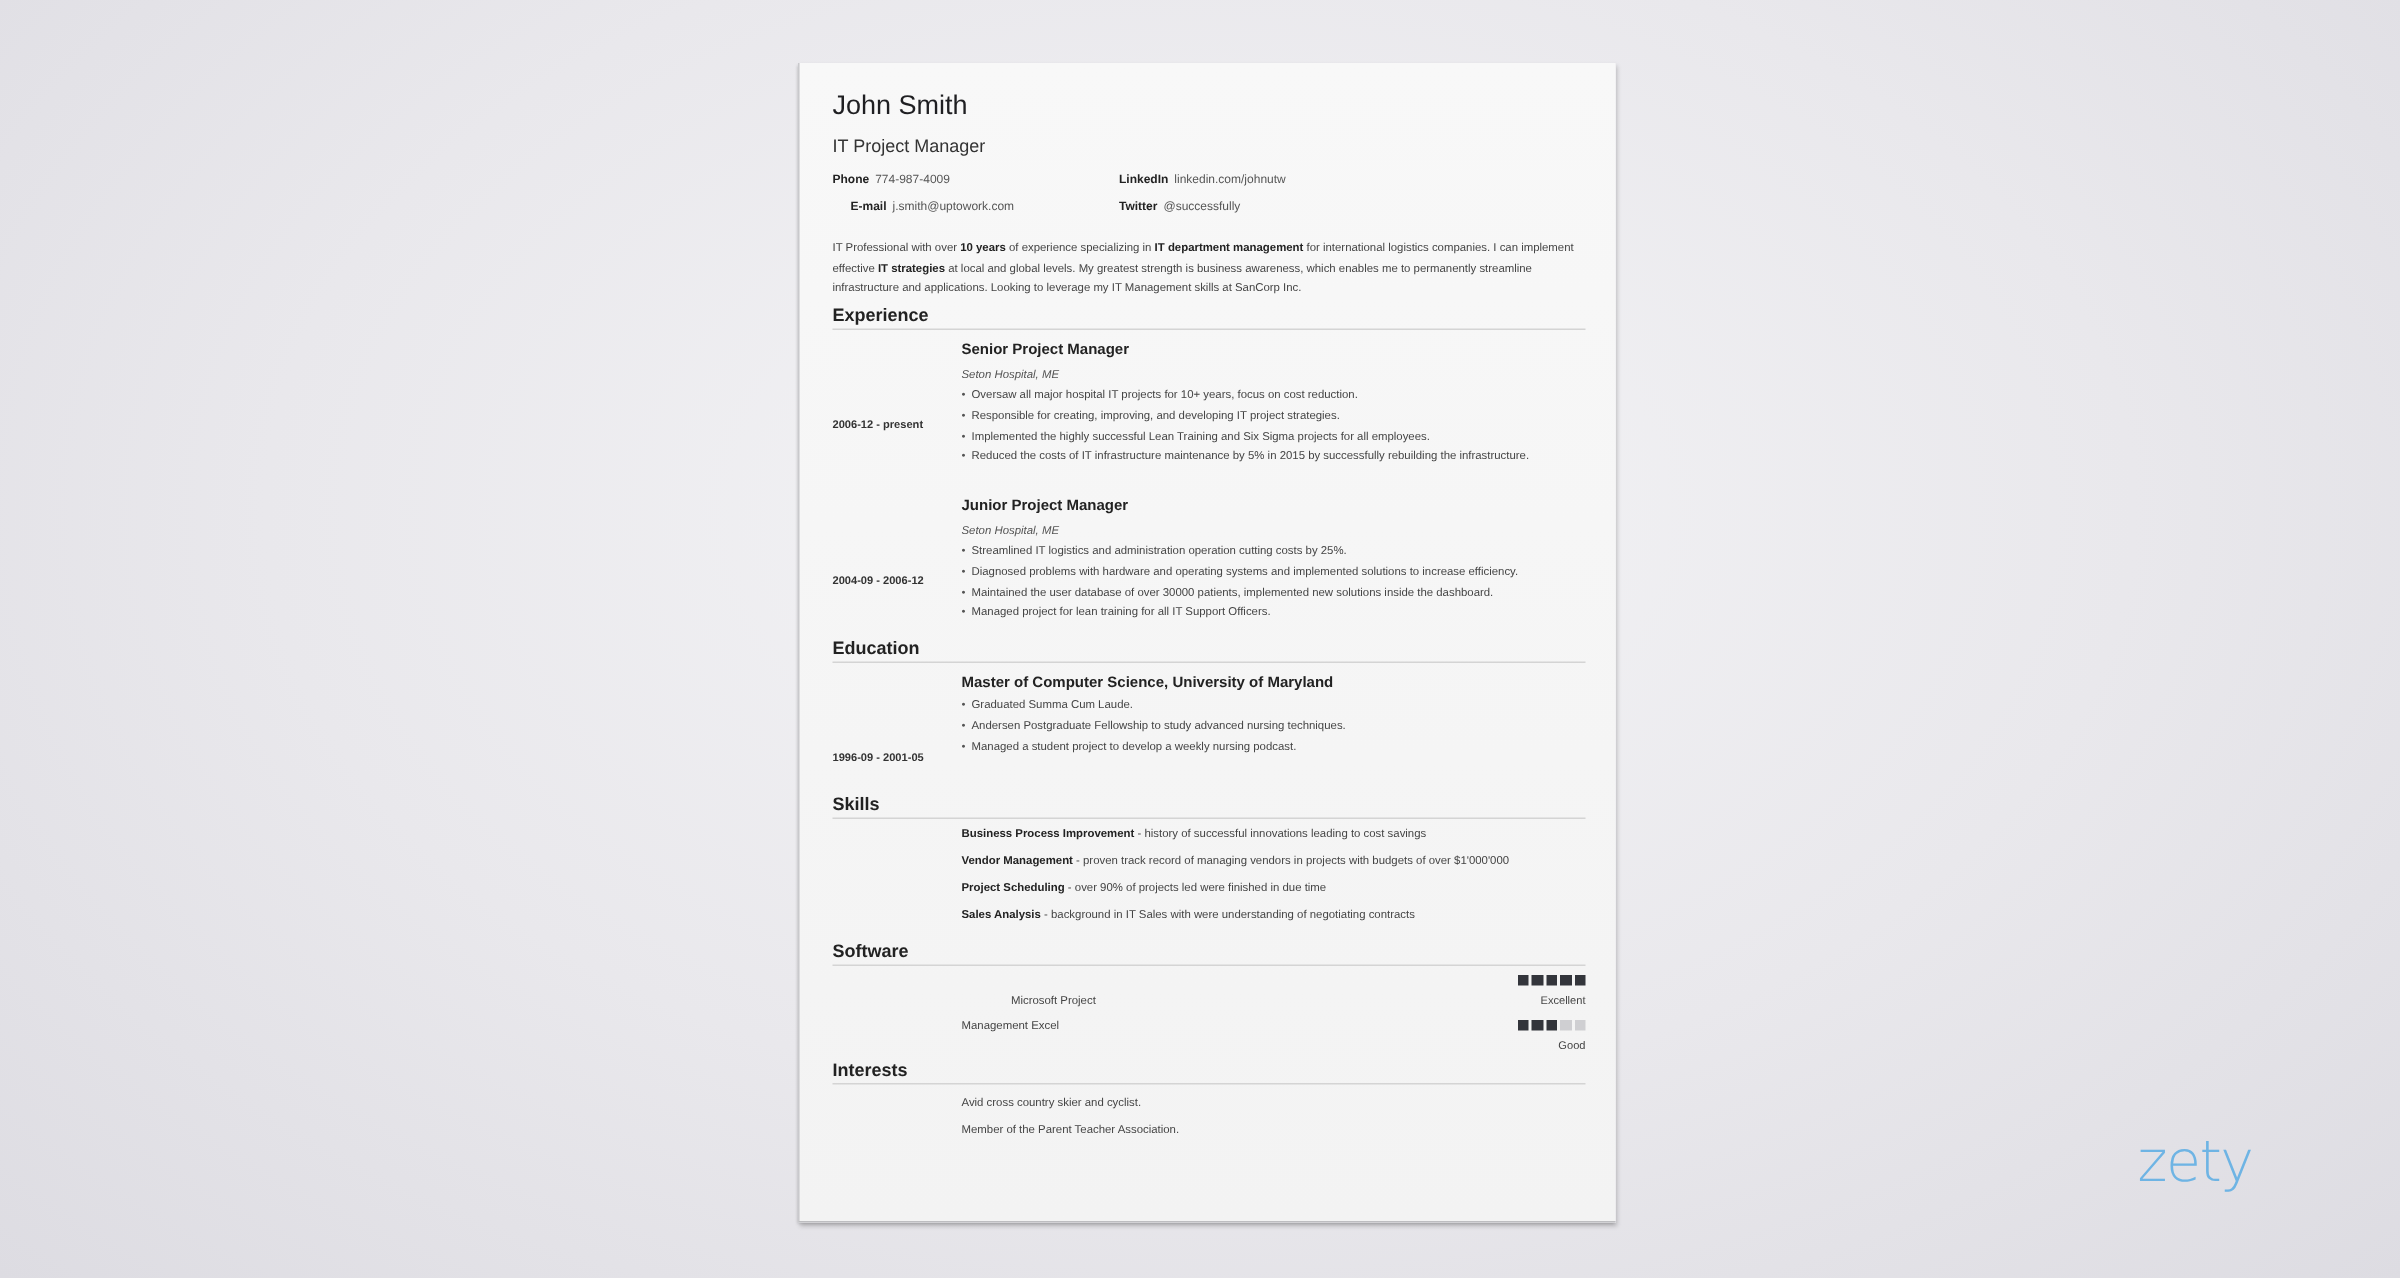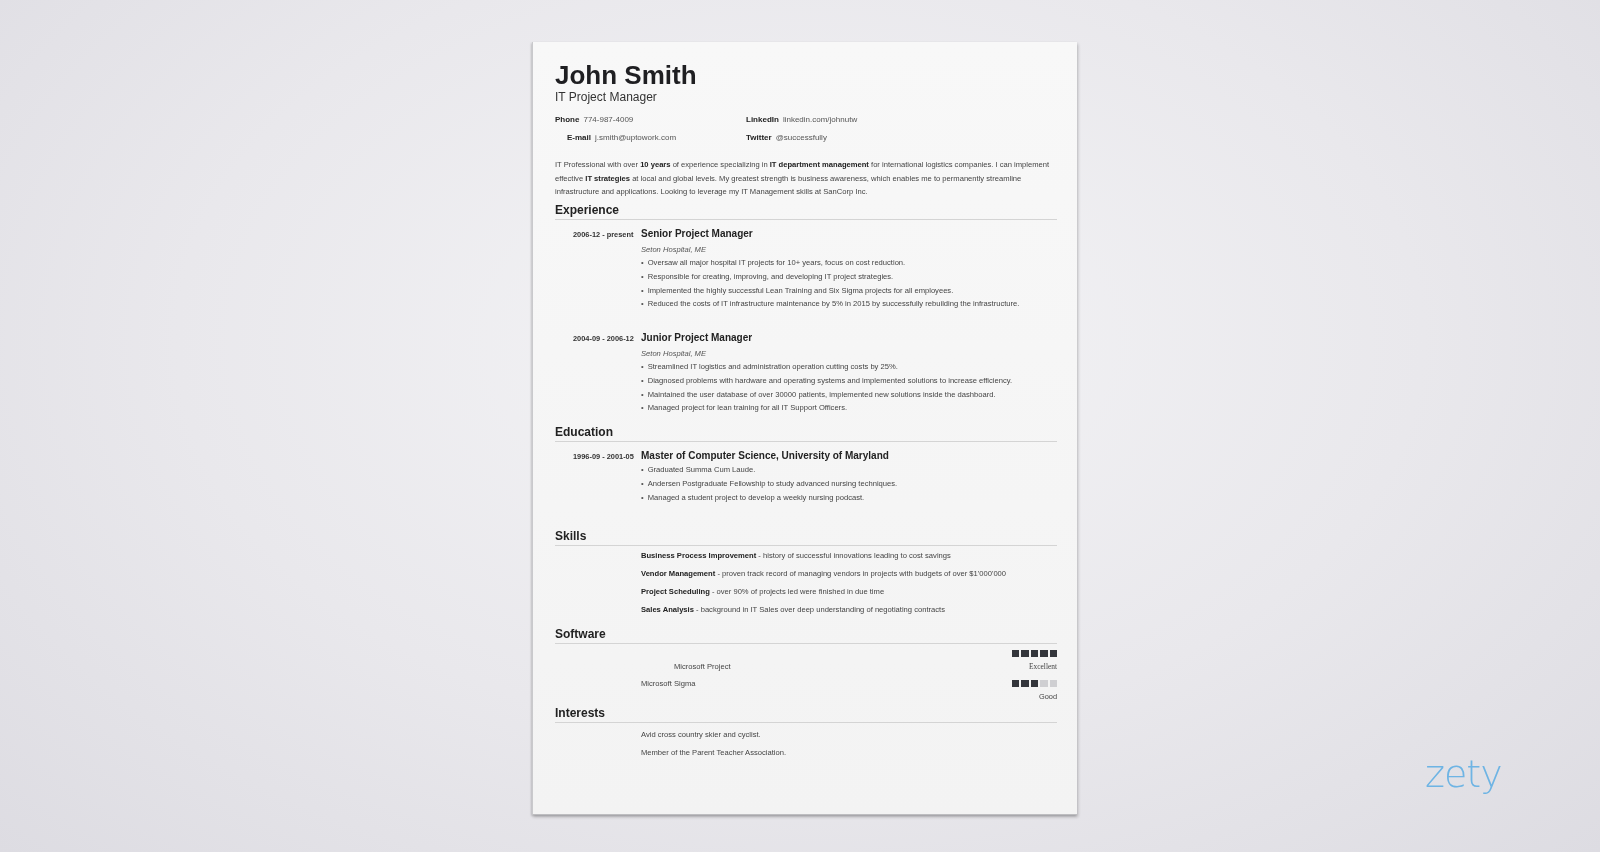--- a/index.html
+++ b/index.html
@@ -13,35 +13,35 @@
   .page {
     position: absolute;
     left: 532px; top: 42px;
     width: 545px; height: 773px;
     background: linear-gradient(180deg, #f8f8f8 0%, #f3f3f3 100%);
     box-shadow: -1px 1px 2px rgba(0,0,0,0.15), 1px 2px 3px rgba(0,0,0,0.22);
     border-left: 1px solid #c9c9cc;
     border-bottom: 1px solid #bdbdc0;
   }
   .abs { position: absolute; white-space: nowrap; }
-  .name { left: 22px; top: 18px; font-size: 26px; font-weight: bold; color: #1f1f22; }
+  .name { left: 22px; top: 18px; font-size: 18px; font-weight: normal; color: #1f1f22; }
   .role { left: 22px; top: 48px; font-size: 12px; color: #333; }
   .contact { font-size: 8px; color: #555; }
   .contact b { color: #222; margin-right: 4px; }
   .summary {
     position: absolute; left: 22px; top: 116px; width: 500px;
     font-size: 7.6px; line-height: 13.6px; color: #444;
   }
   .summary b { color: #222; }
   .sec-title {
     position: absolute; left: 22px; width: 502px;
     font-size: 12px; font-weight: bold; color: #222;
     border-bottom: 1px solid #d4d4d4; padding-bottom: 2px;
   }
-  .date { left: 40px; font-size: 7.4px; font-weight: bold; color: #333; }
+  .date { left: 22px; font-size: 7.4px; font-weight: bold; color: #333; margin-top: 48px; }
   .job-title { left: 108px; font-size: 10px; font-weight: bold; color: #222; }
   .org { left: 108px; font-size: 7.6px; font-style: italic; color: #555; }
   .bullets { position: absolute; left: 108px; list-style: none; }
   .bullets li { font-size: 7.6px; line-height: 13.8px; color: #444; white-space: nowrap; }
   .bullets li::before { content: "•"; margin-right: 4px; color: #555; }
   .skill { left: 108px; font-size: 7.6px; color: #444; }
   .skill b { color: #222; }
   .sw-name { left: 108px; font-size: 7.6px; color: #444; }
   .rating { position: absolute; right: 20px; display: flex; gap: 2px; }
   .dot { width: 7.5px; height: 7px; background: #33353b; }
@@ -111,36 +111,36 @@
       <li>Graduated Summa Cum Laude.</li>
       <li>Andersen Postgraduate Fellowship to study advanced nursing techniques.</li>
       <li>Managed a student project to develop a weekly nursing podcast.</li>
     </ul>
   </div>
 
   <div class="sec-title" style="top:487px;">Skills</div>
   <div class="abs skill" style="top:509px;"><b>Business Process Improvement</b><span> - history of successful innovations leading to cost savings</span></div>
   <div class="abs skill" style="top:527px;"><b>Vendor Management</b><span> - proven track record of managing vendors in projects with budgets of over $1'000'000</span></div>
   <div class="abs skill" style="top:545px;"><b>Project Scheduling</b><span> - over 90% of projects led were finished in due time</span></div>
-  <div class="abs skill" style="top:563px;"><b>Sales Analysis</b><span> - background in IT Sales over deep understanding of negotiating contracts</span></div>
+  <div class="abs skill" style="top:563px;"><b>Sales Analysis</b><span> - background in IT Sales with were understanding of negotiating contracts</span></div>
 
   <div class="sec-title" style="top:585px;">Software</div>
   <div>
     <div class="abs sw-name" style="top:620px;padding-left:33px;">Microsoft Project</div>
     <div class="rating" style="top:608px;">
       <span class="dot"></span>
       <span class="dot"></span>
       <span class="dot"></span>
       <span class="dot"></span>
       <span class="dot"></span>
     </div>
-    <div class="rating-label" style="top:620px;font-family:Liberation Serif, serif;">Excellent</div>
+    <div class="rating-label" style="top:620px;">Excellent</div>
   </div>
   <div>
-    <div class="abs sw-name" style="top:637px;">Microsoft Sigma</div>
+    <div class="abs sw-name" style="top:637px;">Management Excel</div>
     <div class="rating" style="top:638px;">
       <span class="dot"></span>
       <span class="dot"></span>
       <span class="dot"></span>
       <span class="dot off"></span>
       <span class="dot off"></span>
     </div>
     <div class="rating-label" style="top:650px;">Good</div>
   </div>
 

